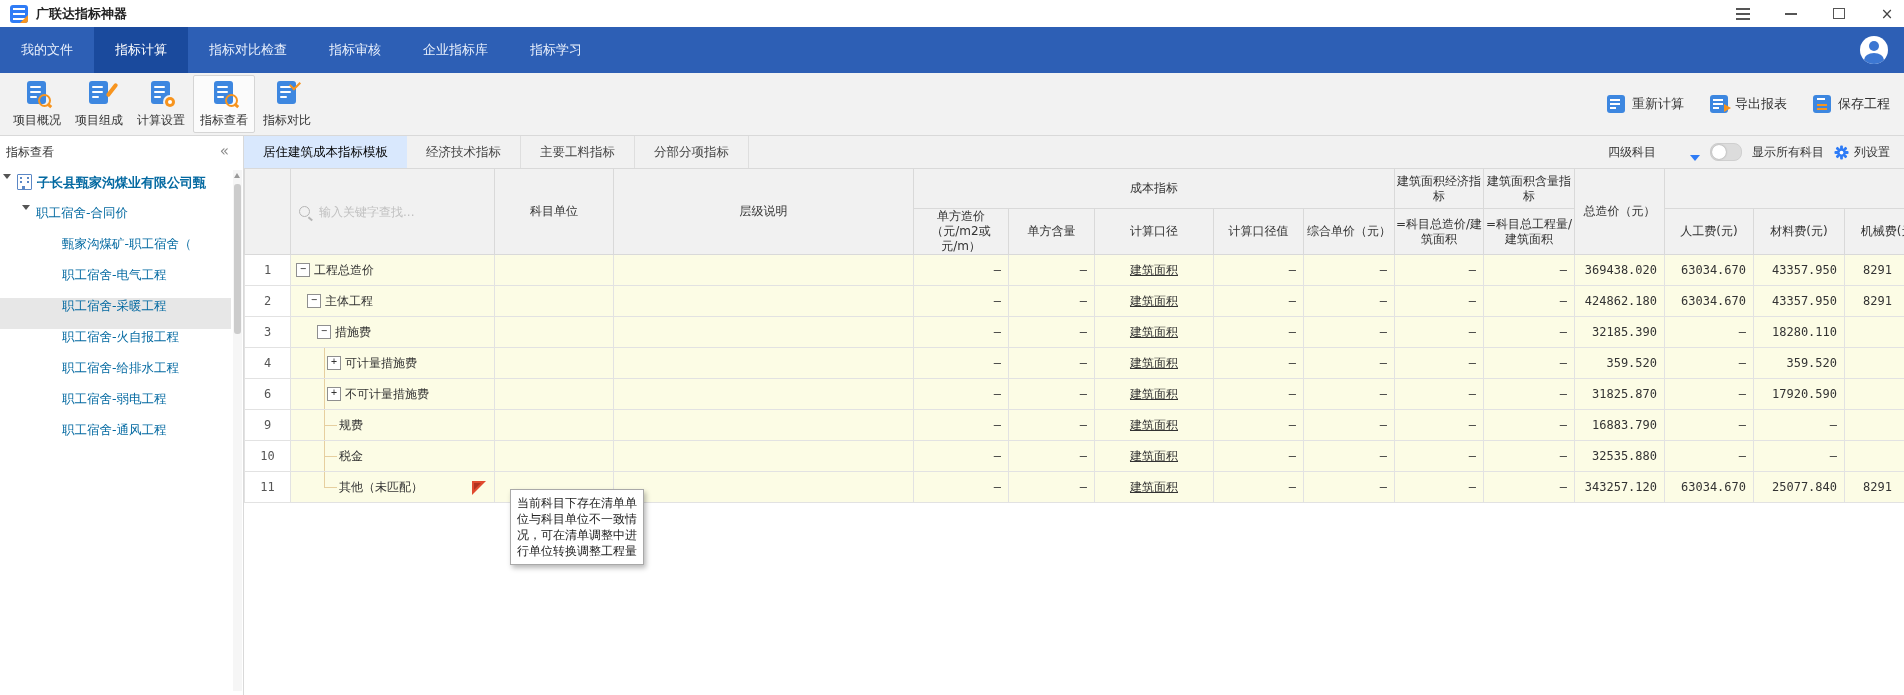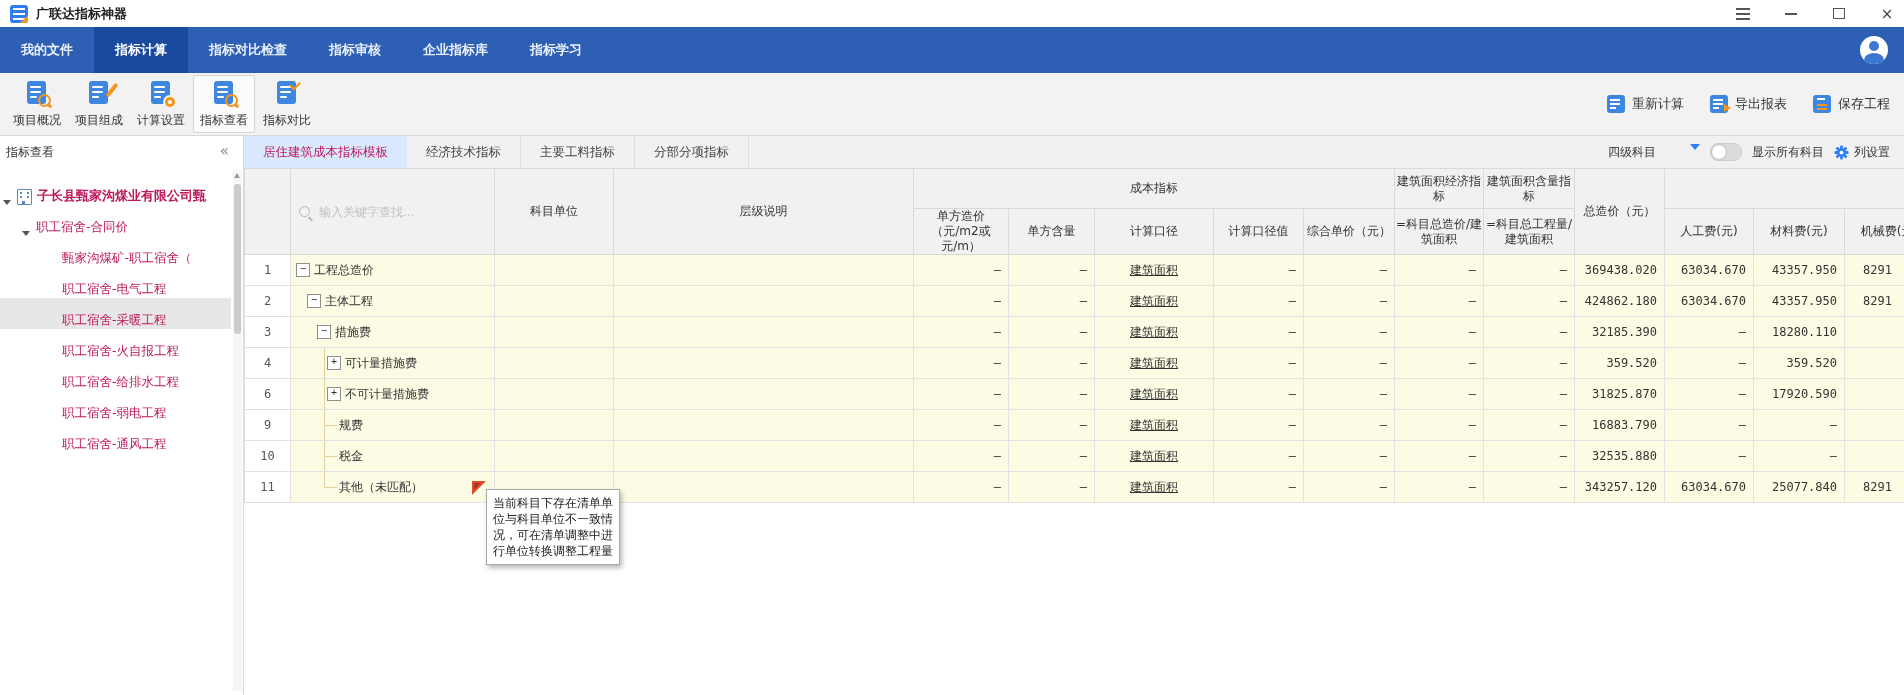--- a/index.html
+++ b/index.html
@@ -16,21 +16,21 @@
   .app-title{font-size:13px;font-weight:bold;color:#222;}
   .win-controls{position:absolute;right:6px;top:0;height:27px;display:flex;align-items:center;gap:26px;color:#444;}
   .win-btn{width:22px;height:20px;display:flex;align-items:center;justify-content:center;cursor:default;}
   .hamburger i{display:block;width:14px;height:2px;background:#555;box-shadow:0 5px 0 #555,0 -5px 0 #555;}
   .minimize i{display:block;width:12px;height:2px;background:#555;}
   .maximize i{display:block;width:10px;height:9px;border:1.5px solid #555;}
   .close-x{font-size:15px;color:#444;}
 
   
   .menubar{height:46px;background:#2d5fb5;display:flex;align-items:stretch;position:relative;}
-  .menu-item{display:flex;align-items:center;padding:0 21px;color:#e9f0fc;font-size:13px;cursor:default;font-weight:bold;}
+  .menu-item{display:flex;align-items:center;padding:0 21px;color:#e9f0fc;font-size:13px;cursor:default;}
   .menu-item.active{background:#1a4a9d;color:#fff;}
   .avatar{position:absolute;right:16px;top:9px;width:28px;height:28px;border-radius:50%;background:#fff;overflow:hidden;}
   .avatar .head{position:absolute;left:9px;top:5px;width:10px;height:10px;border-radius:50%;background:#3c77d2;}
   .avatar .bust{position:absolute;left:4px;top:17px;width:20px;height:14px;border-radius:50% 50% 0 0;background:#3c77d2;}
 
   
   .toolbar{height:62px;background:#f2f2f2;border-bottom:1px solid #d9d9d9;display:flex;align-items:stretch;position:relative;}
   .tb-left{display:flex;padding-left:6px;}
   .tb-btn{width:60px;margin:2px 1px;display:flex;flex-direction:column;align-items:center;justify-content:center;gap:5px;cursor:default;}
   .tb-btn.selected{background:#fbfbfb;border:1px solid #d5d5d5;border-radius:2px;}
@@ -56,42 +56,42 @@
 
   
   .content{position:absolute;top:136px;left:0;right:0;bottom:0;display:flex;}
 
   
   .sidebar{width:243px;background:#fff;border-right:1px solid #d9d9d9;position:relative;flex:none;overflow:hidden;}
   .side-head{height:32px;display:flex;align-items:center;justify-content:space-between;padding:0 6px 0 6px;}
   .side-title{font-size:12px;color:#333;}
   .collapse-btn{color:#8a8a8a;font-size:15px;line-height:1;padding:0 8px 2px 0;cursor:default;}
   .tree{position:absolute;top:38px;left:0;right:12px;}
-  .tree-item{height:31px;display:flex;align-items:flex-end;white-space:nowrap;overflow:hidden;cursor:default;color:#be185d;font-size:12.5px;}
+  .tree-item{height:31px;display:flex;align-items:flex-start;white-space:nowrap;overflow:hidden;cursor:default;color:#0369a1;font-size:12.5px;}
   .tree-item.selected{background:#e7e7e7;}
   .tree-item.lvl0{padding-left:3px;font-weight:bold;font-size:13px;}
   .tree-item.lvl1{padding-left:22px;}
   .tree-item.lvl2{padding-left:62px;}
   .caret{width:0;height:0;border-left:4.5px solid transparent;border-right:4.5px solid transparent;border-top:5.5px solid #555;margin-right:6px;flex:none;}
   .bld{width:13px;height:14px;border:1.5px solid #5b87c5;border-radius:1px;margin-right:5px;position:relative;flex:none;}
   .bld i{position:absolute;width:2px;height:2px;background:#5b87c5;}
   .bld i:nth-child(1){left:2px;top:2px;} .bld i:nth-child(2){right:2px;top:2px;}
   .bld i:nth-child(3){left:2px;top:6px;} .bld i:nth-child(4){right:2px;top:6px;}
   .bld i:nth-child(5){left:4px;bottom:0px;width:3px;height:3px;}
   .side-scroll{position:absolute;top:34px;right:1px;width:9px;bottom:4px;background:#f6f6f6;}
   .side-scroll .up{position:absolute;top:3px;left:1px;width:0;height:0;border-left:3.5px solid transparent;border-right:3.5px solid transparent;border-bottom:5px solid #9a9a9a;}
   .side-scroll .thumb{position:absolute;top:14px;left:1px;width:7px;height:150px;background:#ccc;border-radius:3px;}
 
   
   .main{flex:1;position:relative;overflow:hidden;background:#fff;}
   .tabrow{height:32px;background:#f1f1f1;border-bottom:1px solid #d7d7d7;display:flex;align-items:stretch;position:relative;}
   .tab{display:flex;align-items:center;padding:0 19px;font-size:12.5px;color:#444;border-right:1px solid #dedede;cursor:default;white-space:nowrap;}
-  .tab.active{background:#d9e8fd;color:#be185d;border-right:none;}
+  .tab.active{background:#d9e8fd;color:#000000;border-right:none;}
   .tab-tools{position:absolute;right:14px;top:0;height:32px;display:flex;align-items:center;gap:10px;}
-  .lvl-select{display:flex;align-items:flex-start;gap:34px;color:#333;cursor:default;}
+  .lvl-select{display:flex;align-items:flex-end;gap:34px;color:#333;cursor:default;}
   .dd-arrow{width:0;height:0;border-left:5px solid transparent;border-right:5px solid transparent;border-top:6px solid #2f7cf6;}
   .switch{width:30px;height:16px;border-radius:8px;background:#dcdcdc;border:1px solid #cfcfcf;position:relative;cursor:default;}
   .switch .knob{position:absolute;left:1px;top:1px;width:14px;height:14px;border-radius:50%;background:#fff;box-shadow:0 0 2px rgba(0,0,0,.35);}
   .gear-ic{width:15px;height:15px;position:relative;}
   .colset{display:flex;align-items:center;gap:5px;color:#333;cursor:default;}
 
   
   .table-wrap{position:absolute;left:0;top:32px;right:0;bottom:0;overflow:hidden;}
   table{border-collapse:collapse;table-layout:fixed;width:1690px;}
   th,td{border:1px solid #e2e2e2;overflow:hidden;white-space:nowrap;padding:0;}
@@ -113,21 +113,21 @@
   .tbox{flex:none;width:12px;height:12px;border:1px solid #8f8f8f;background:#fff;font:10px/10px "DejaVu Sans Mono",monospace;text-align:center;color:#333;margin-right:4px;cursor:default;}
   .ind0{padding-left:5px;} .ind1{padding-left:16px;} .ind2{padding-left:26px;} .ind3{padding-left:36px;}
   .leaf{padding-left:48px;}
   .leaf:before{content:"";position:absolute;left:33px;top:15px;width:13px;border-top:1px solid #e6cf9f;}
   td.vfull:after{content:"";position:absolute;left:33px;top:0;bottom:0;border-left:1px solid #e6cf9f;}
   td.vhalf:after{content:"";position:absolute;left:33px;top:0;height:15px;border-left:1px solid #e6cf9f;}
 
   
   .note-marker{position:absolute;left:472px;top:481px;width:0;height:0;border-top:14px solid #e04a2f;border-right:14px solid transparent;z-index:40;}
   .note-marker:after{content:"";position:absolute;left:2px;top:-12px;width:0;height:0;border-top:7px solid #b03320;border-right:7px solid transparent;}
-  .tooltip{position:absolute;left:486px;top:489px;width:120px;background:#fff;border:1px solid #a9a9a9;box-shadow:2px 3px 5px rgba(0,0,0,.28);padding:5px 6px;font-size:12px;line-height:16px;color:#222;word-break:break-all;z-index:41;}
+  .tooltip{position:absolute;left:510px;top:489px;width:120px;background:#fff;border:1px solid #a9a9a9;box-shadow:2px 3px 5px rgba(0,0,0,.28);padding:5px 6px;font-size:12px;line-height:16px;color:#222;word-break:break-all;z-index:41;}
 </style>
 </head>
 <body>
 
 <div class="titlebar">
   <div class="app-logo">
       <i></i>
       <i></i>
       <i></i>
       <b></b>

